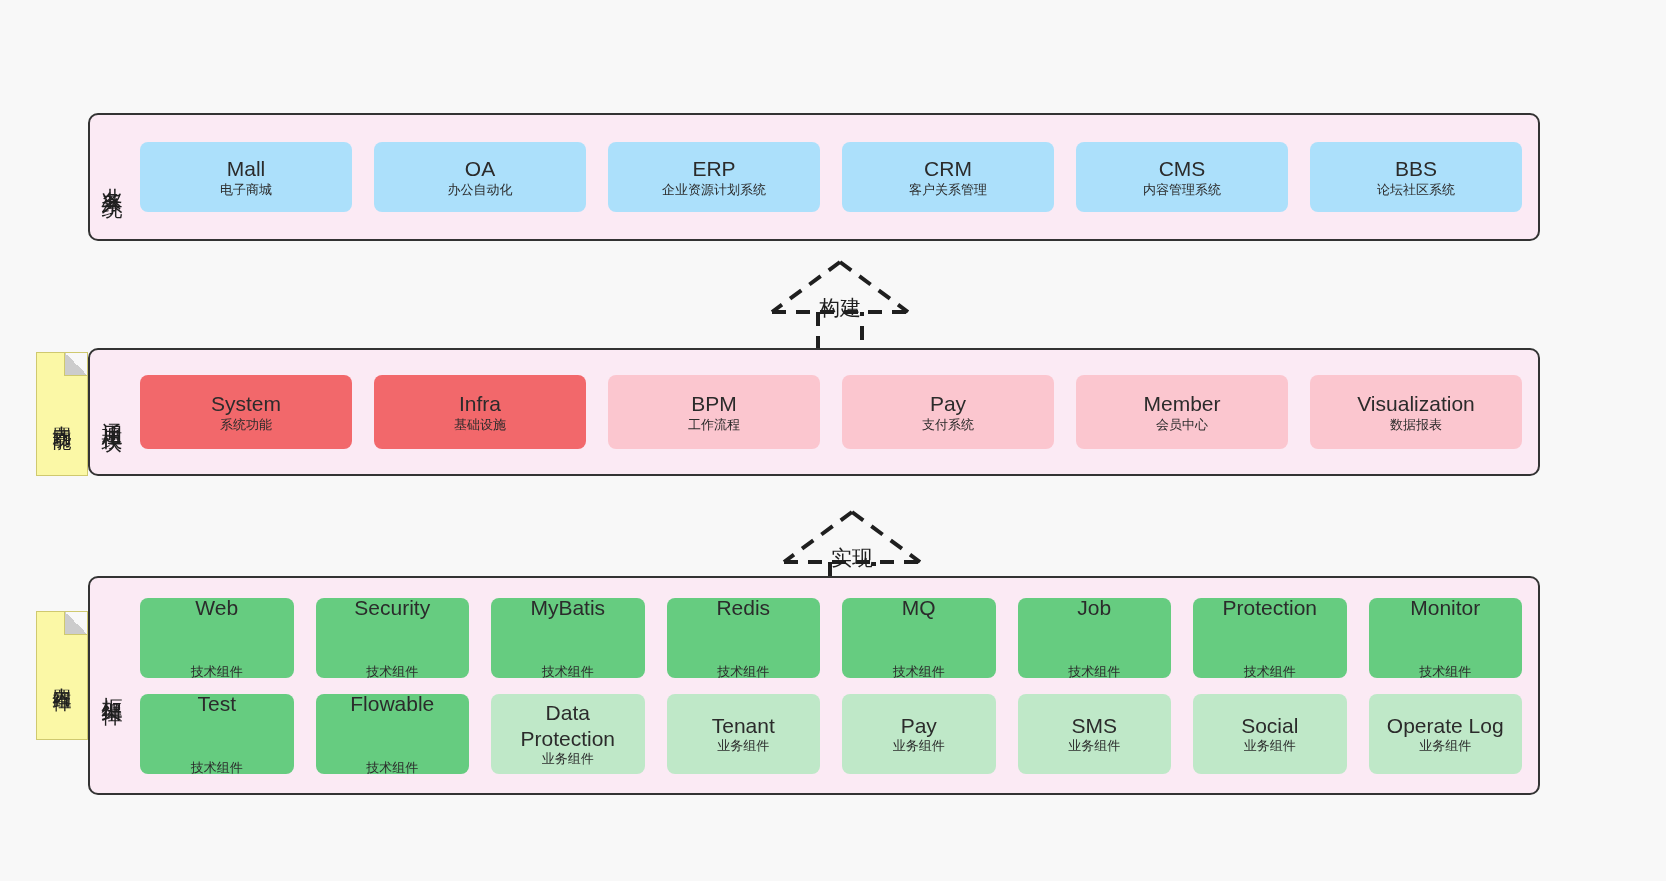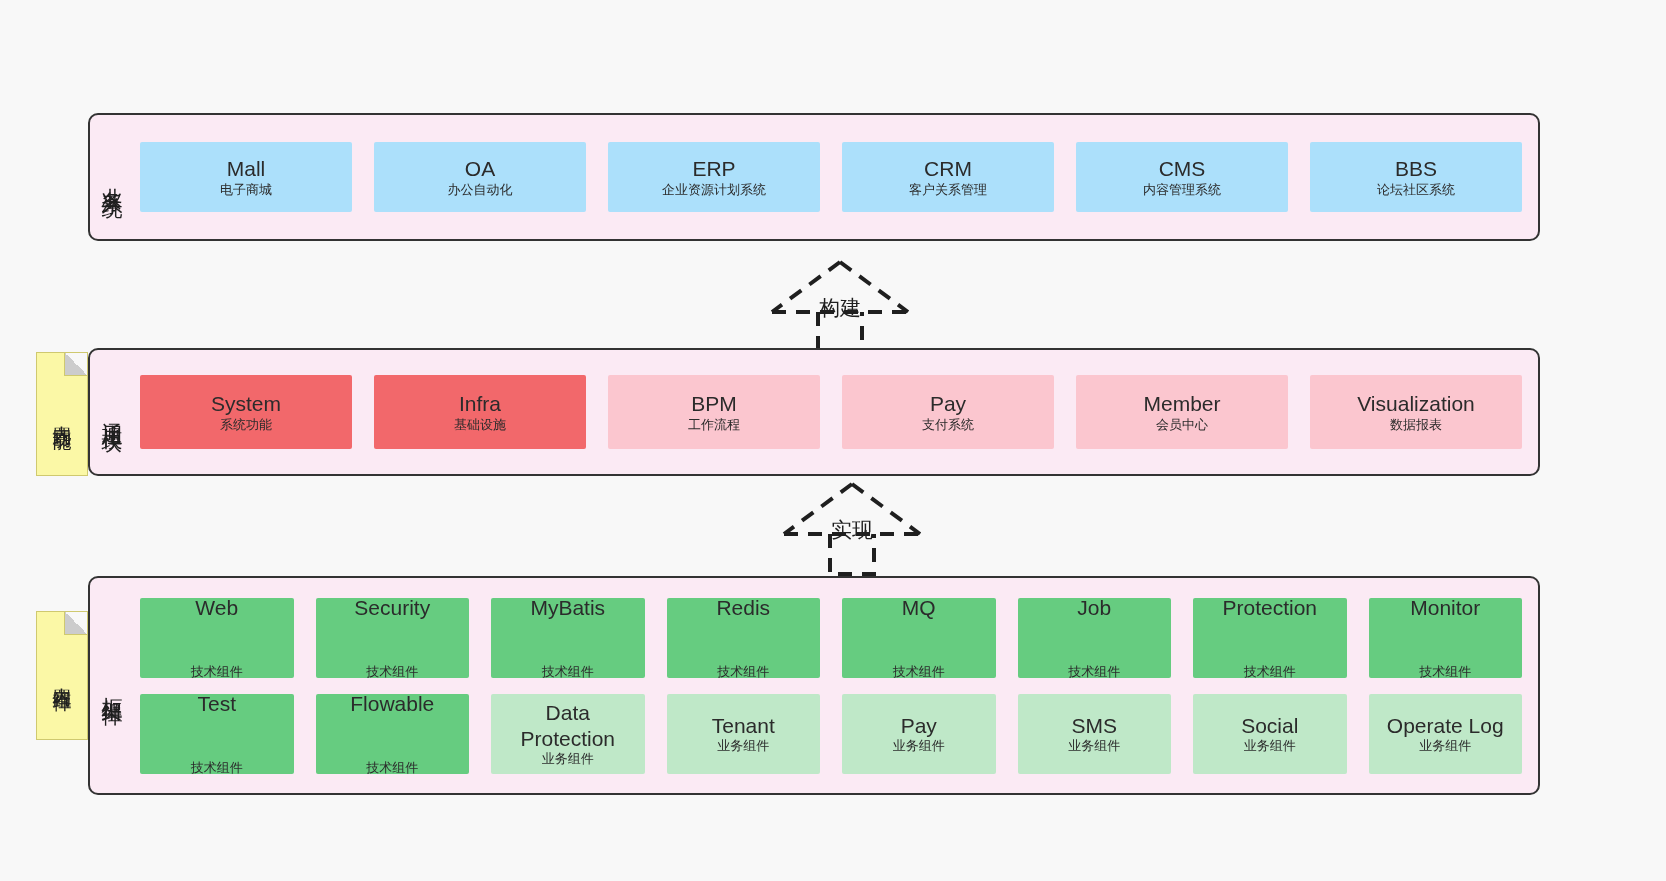--- a/index.html
+++ b/index.html
@@ -55,21 +55,21 @@
     padding: 0 16px 0 6px;
   }
 
   .row {
     display: flex;
     gap: 22px;
   }
 
   .card {
     flex: 1 1 0;
-    border-radius: 2px;
+    border-radius: 8px;
     display: flex;
     flex-direction: column;
     align-items: center;
     justify-content: center;
     text-align: center;
     color: #2b2b2b;
     box-sizing: border-box;
     padding: 4px 6px;
     line-height: 1.22;
   }
@@ -139,21 +139,21 @@
   .arrow .lbl {
     position: absolute;
     left: 0; right: 0;
     top: 38px;
     text-align: center;
     font-size: 21px;
     color: #1f1f1f;
     user-select: none;
   }
   #arrow-build   { left: 760px; top: 256px; }
-  #arrow-implement { left: 772px; top: 478px; }
+  #arrow-implement { left: 772px; top: 506px; }
 </style>
 </head>
 <body>
 
 <div class="canvas">
 
   <div class="layer" id="layer-business">
     <div class="layer-title">业务系统</div>
     <div class="layer-body">
       <div class="row">

